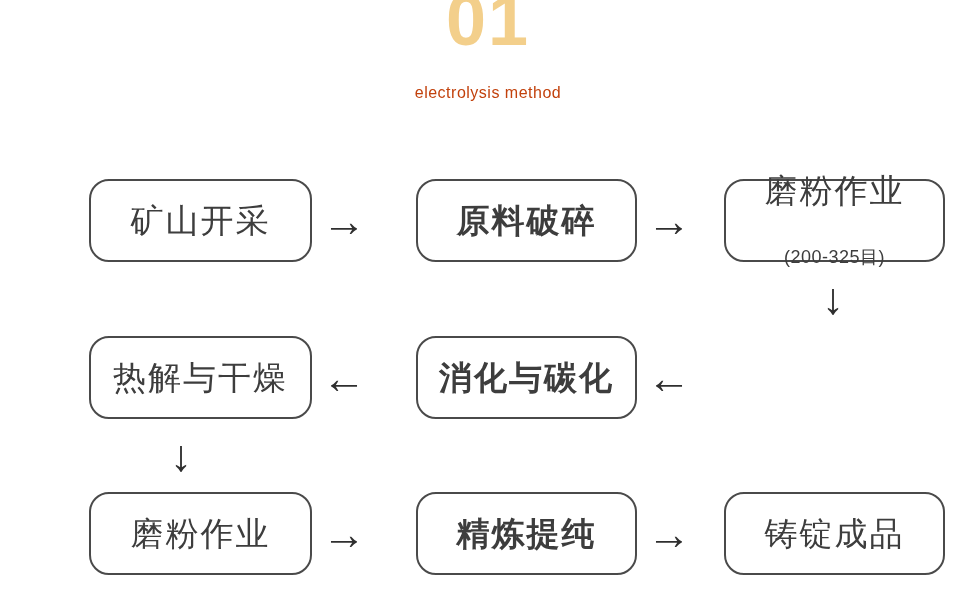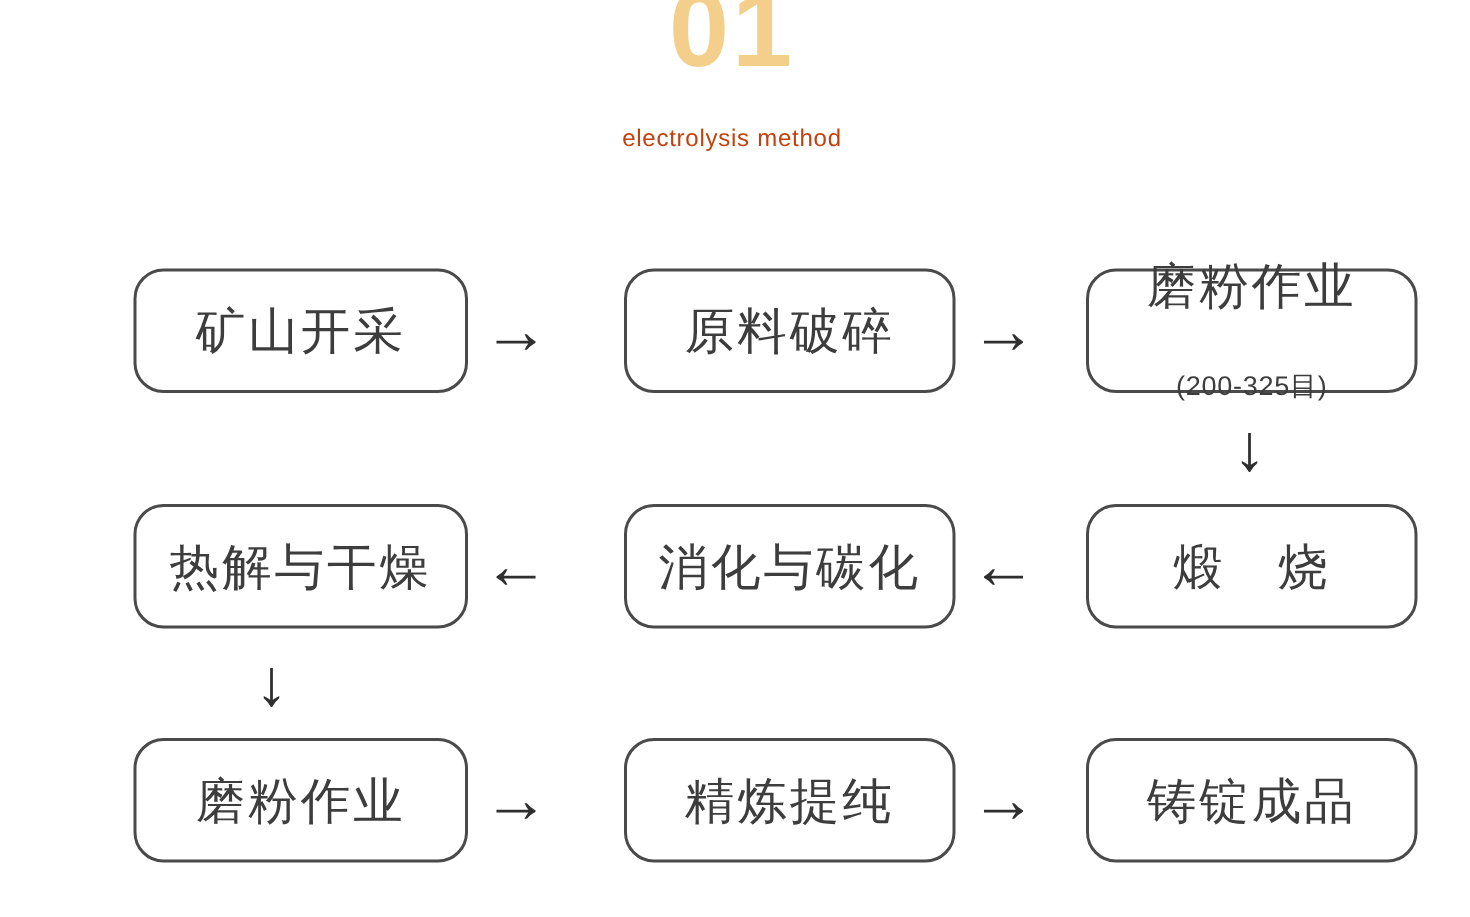--- a/index.html
+++ b/index.html
@@ -81,21 +81,21 @@
   }
   .fbox .sublabel {
     font-size: 18px;
     line-height: 1.2;
     letter-spacing: 0.5px;
     margin-top: 1px;
     white-space: nowrap;
   }
 
   .c1 { left: 69px;  width: 223px; }
-  .c2 { left: 396px; width: 221px; }
+  .c2 { left: 396px; width: 221px; font-weight: bold; }
   .c3 { left: 704px; width: 221px; gap: 36px; }
   .r1 { top: 179px; height: 83px; }
   .r2 { top: 336px; height: 83px; }
   .r3 { top: 492px; height: 83px; }
 
   
   .arrow {
     position: absolute;
     display: flex;
     align-items: center;
@@ -140,23 +140,20 @@
   <div class="arrow varrow va-1">↓</div>
 
   <div class="fbox c1 r2">
     <div class="label">热解与干燥</div>
   </div>
   <div class="arrow harrow ha-g1 r2">←</div>
   <div class="fbox c2 r2">
     <div class="label">消化与碳化</div>
   </div>
   <div class="arrow harrow ha-g2 r2">←</div>
-  <div class="fbox c3 r2">
-    <div class="label">煅　烧</div>
-  </div>
 
   <div class="arrow varrow va-2">↓</div>
 
   <div class="fbox c1 r3">
     <div class="label">磨粉作业</div>
   </div>
   <div class="arrow harrow ha-g1 r3">→</div>
   <div class="fbox c2 r3">
     <div class="label">精炼提纯</div>
   </div>

